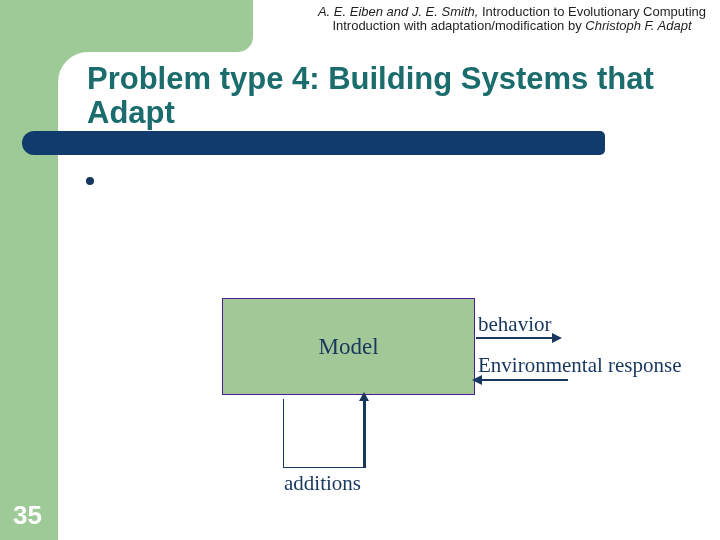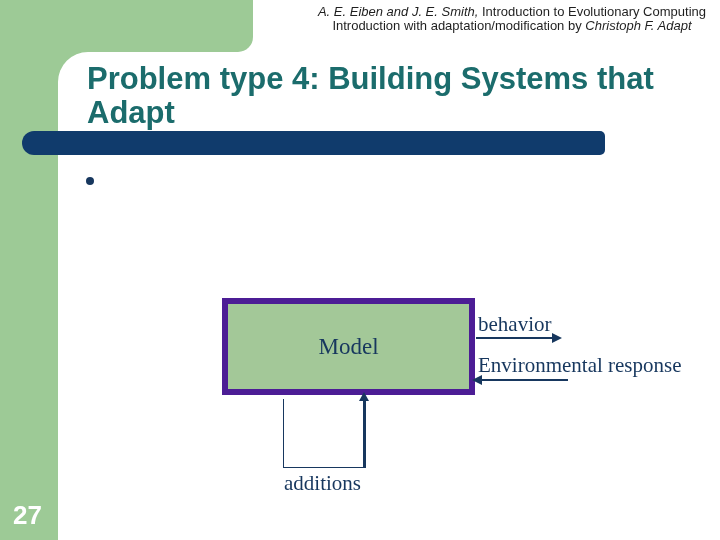--- a/index.html
+++ b/index.html
@@ -25,21 +25,21 @@
   .capsule { position:absolute; left:22px; top:131px; width:583px; height:24px;
              background:#103b6c; border-radius:12px 5px 5px 12px; }
   
   .bullet-dot  { position:absolute; left:86px; top:177px; width:8px; height:8px;
                  border-radius:50%; background:#17375e; }
   .bullet-text { position:absolute; left:107px; top:164px; width:520px;
                  font-size:21.5px; line-height:28px; color:#17375e; }
   
   .serif { font-family:"Liberation Serif", serif; color:#17375e; }
   .model-box { position:absolute; left:222px; top:298px; width:253px; height:97px;
-               background:#a3c898; border:6px solid #4c1d95; box-sizing:border-box;
+               background:#a3c898; border:1px solid #4c1d95; box-sizing:border-box;
                display:flex; align-items:center; justify-content:center;
                font-size:23px; }
   .lbl { position:absolute; font-size:21px; white-space:nowrap; }
   .behavior-label   { left:478px; top:312px; }
   .environment-label{ left:478px; top:353px; }
   .adaptation-label { left:284px; top:471px; }
   .dline { position:absolute; background:#17375e; }
   .behavior-line { left:476px; top:337px; width:78px; height:2px; }
   .env-line      { left:482px; top:379px; width:86px; height:2px; }
   .loop-left     { left:283px; top:399px; width:1px;  height:69px; }
@@ -88,15 +88,15 @@
   <div class="lbl serif environment-label">Environmental response</div>
   <div class="dline env-line"></div>
   <div class="tri arrow-left"></div>
 
   <div class="dline loop-left"></div>
   <div class="dline loop-bottom"></div>
   <div class="dline loop-right"></div>
   <div class="tri arrow-up"></div>
   <div class="lbl serif adaptation-label">additions</div>
 
-  <div class="page-number">27</div>
+  <div class="page-number">35</div>
 
 </div>
 
 </body></html>

